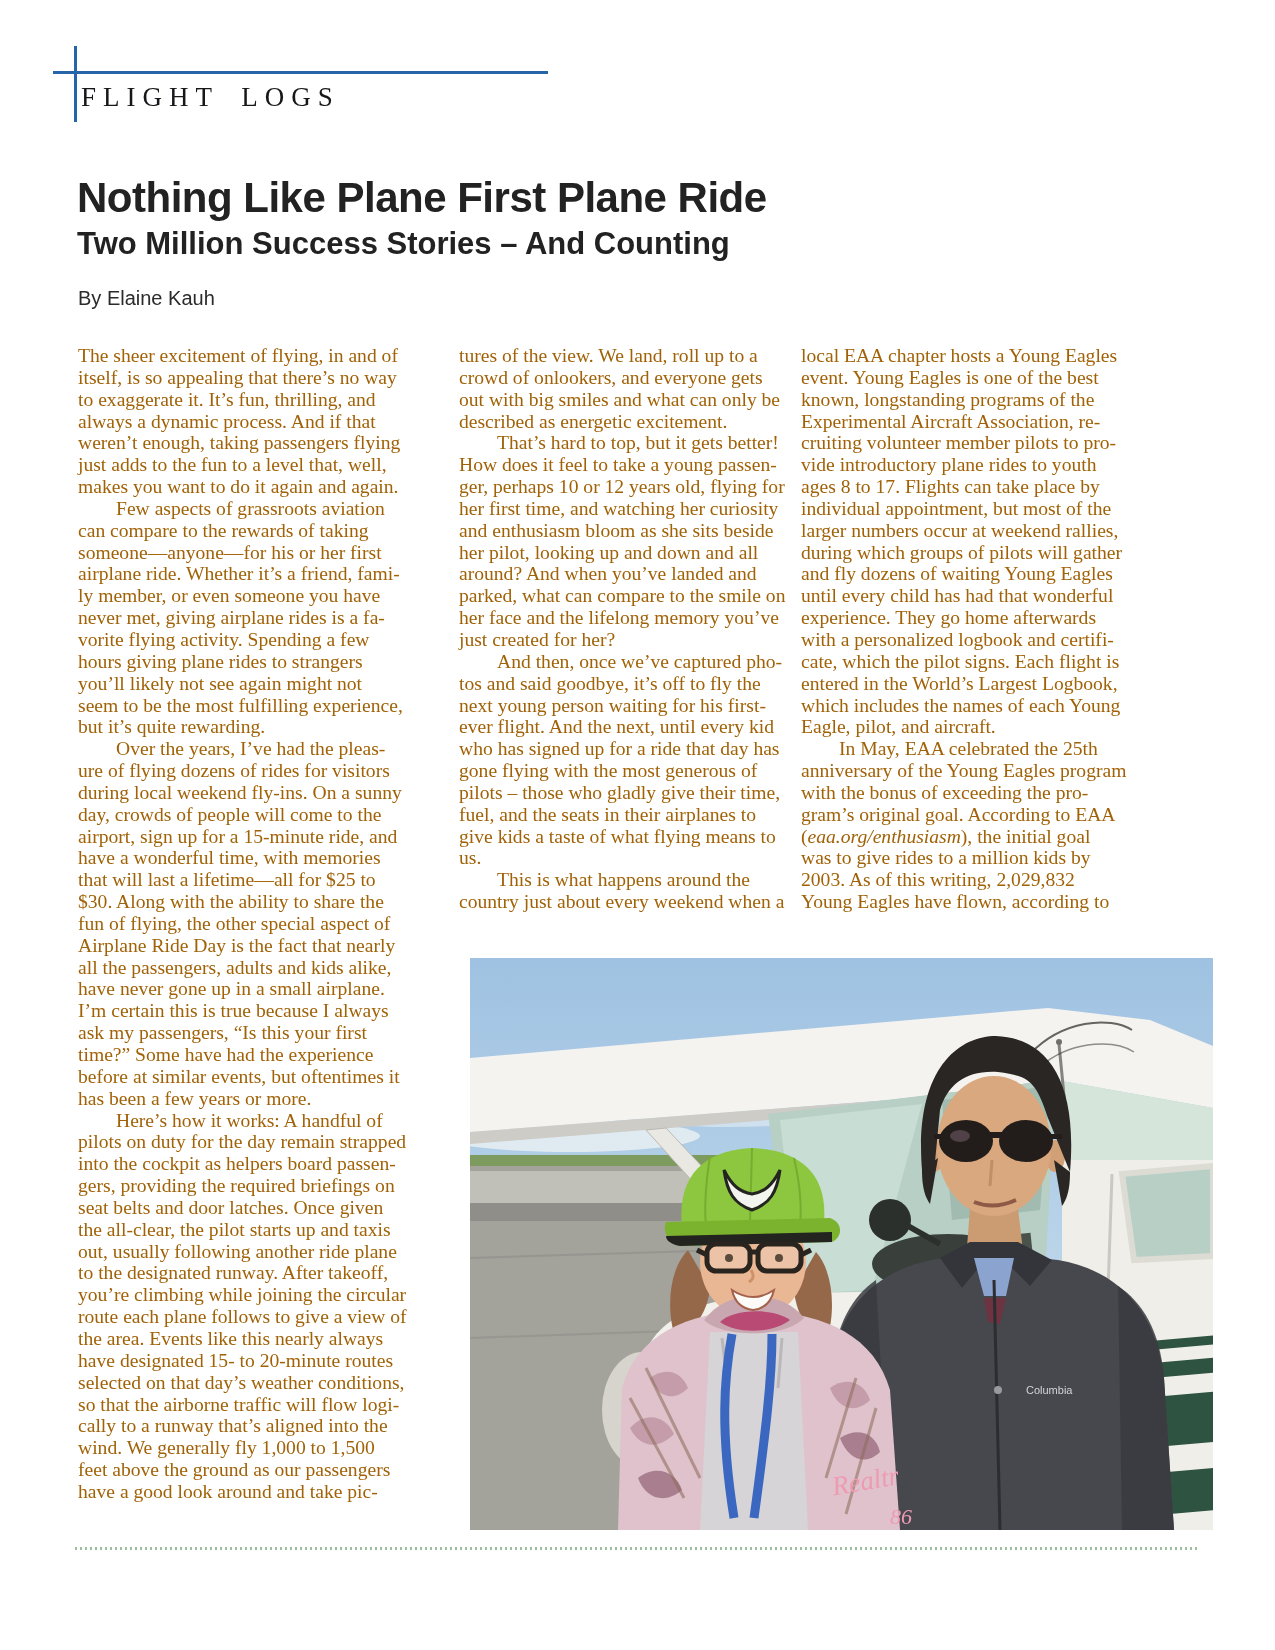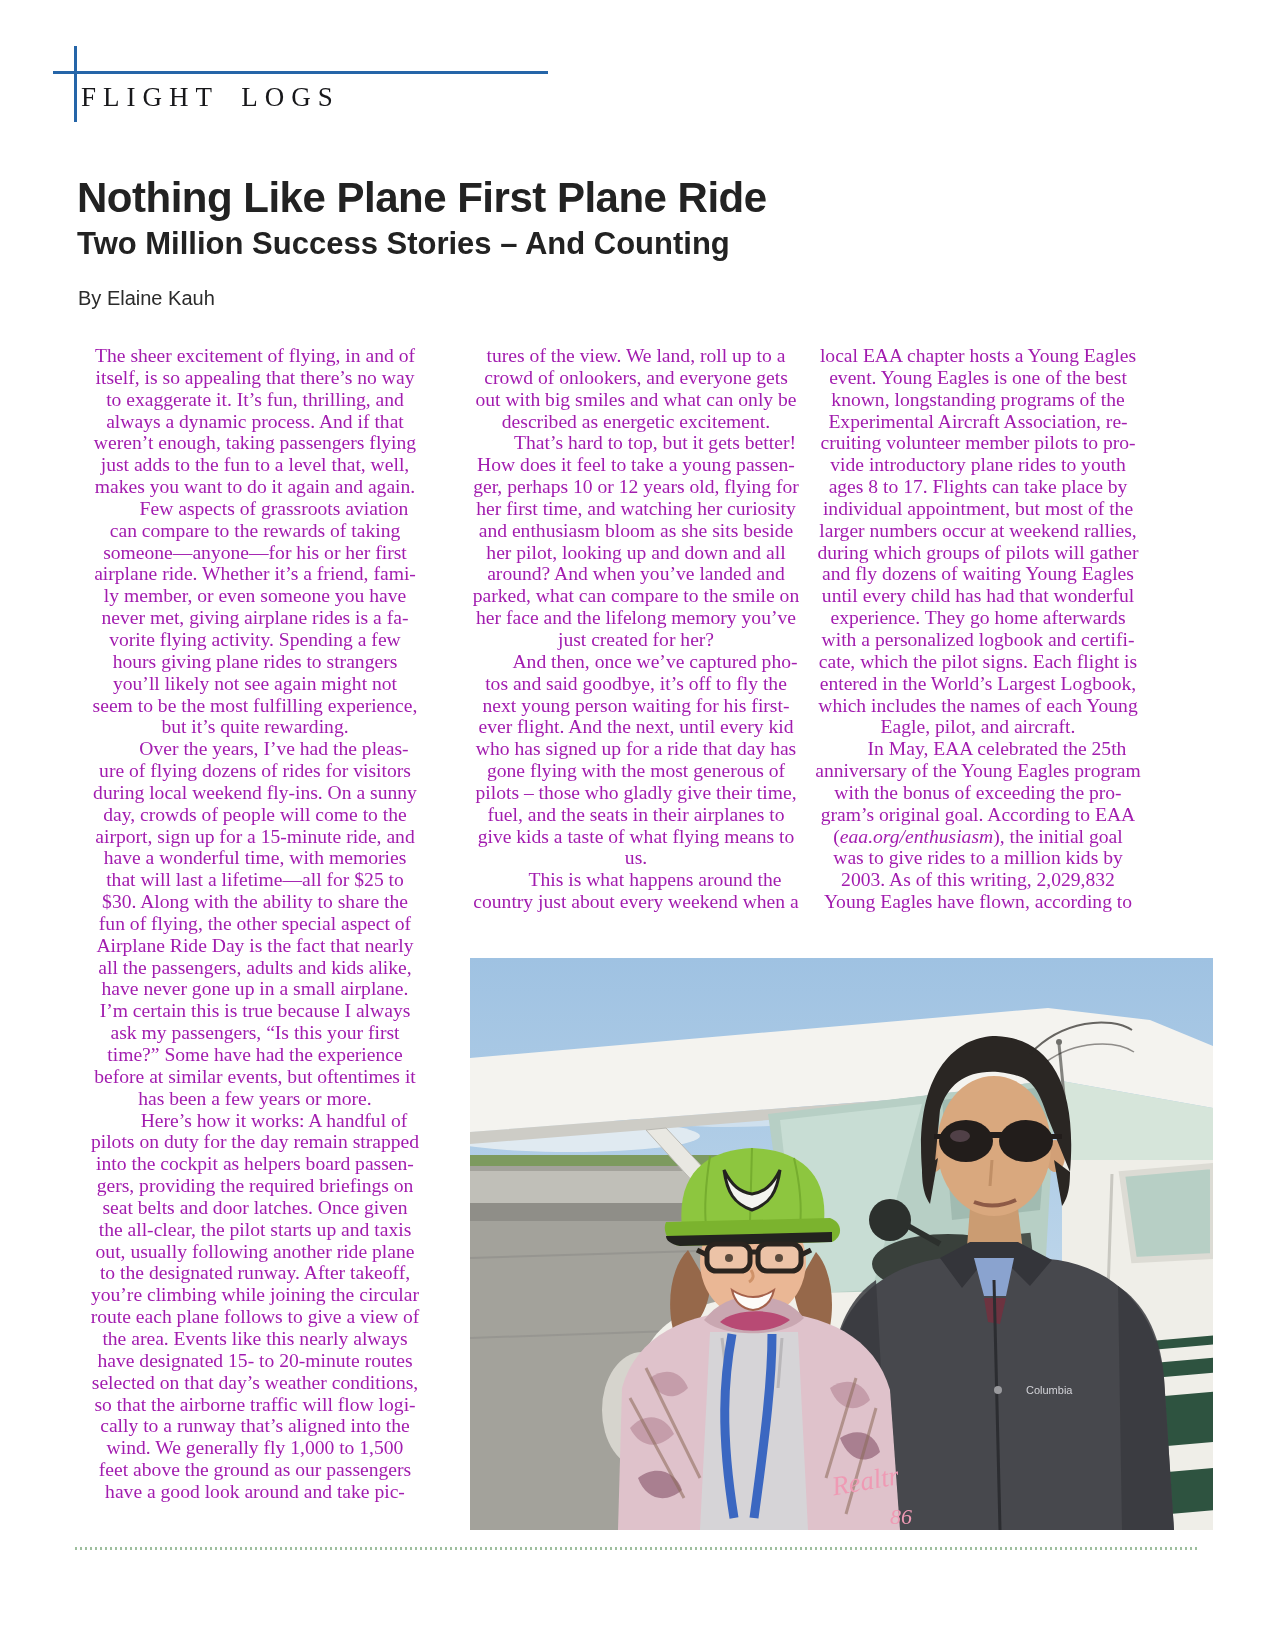--- a/index.html
+++ b/index.html
@@ -10,21 +10,21 @@
   .rule-v{position:absolute;left:74px;top:46px;width:3px;height:76px;}
   .kicker{position:absolute;left:81px;top:82px;font-size:27px;letter-spacing:7px;word-spacing:9px;
           color:#17171a;font-family:"Liberation Serif",serif;}
   .title{position:absolute;left:77px;top:174px;font-family:"Liberation Sans","DejaVu Sans",sans-serif;
          font-weight:bold;font-size:42px;color:#222222;letter-spacing:-0.5px;white-space:nowrap;}
   .subtitle{position:absolute;left:77px;top:226px;font-family:"Liberation Sans","DejaVu Sans",sans-serif;
          font-weight:bold;font-size:31px;color:#222222;white-space:nowrap;}
   .byline{position:absolute;left:78px;top:280px;font-family:"Liberation Sans","DejaVu Sans",sans-serif;
          font-size:20px;color:#2b2b2b;margin-top:7px;}
   
-  .col{position:absolute;top:345px;width:354px;font-size:19.6px;line-height:21.85px;color:#a21caf;text-align:center;}
+  .col{position:absolute;top:345px;width:354px;font-size:19.6px;line-height:21.85px;color:#a16207;}
   .col-1{left:78px;}
   .col-2{left:459px;}
   .col-3{left:801px;}
   .para{white-space:pre-line;}
   .para.indent{text-indent:38px;}
   .para em{font-style:italic;}
   
   .photo{position:absolute;left:456px;top:958px;width:743px;height:572px;overflow:hidden;padding-left:14px;}
   .photo svg{display:block;}
   

